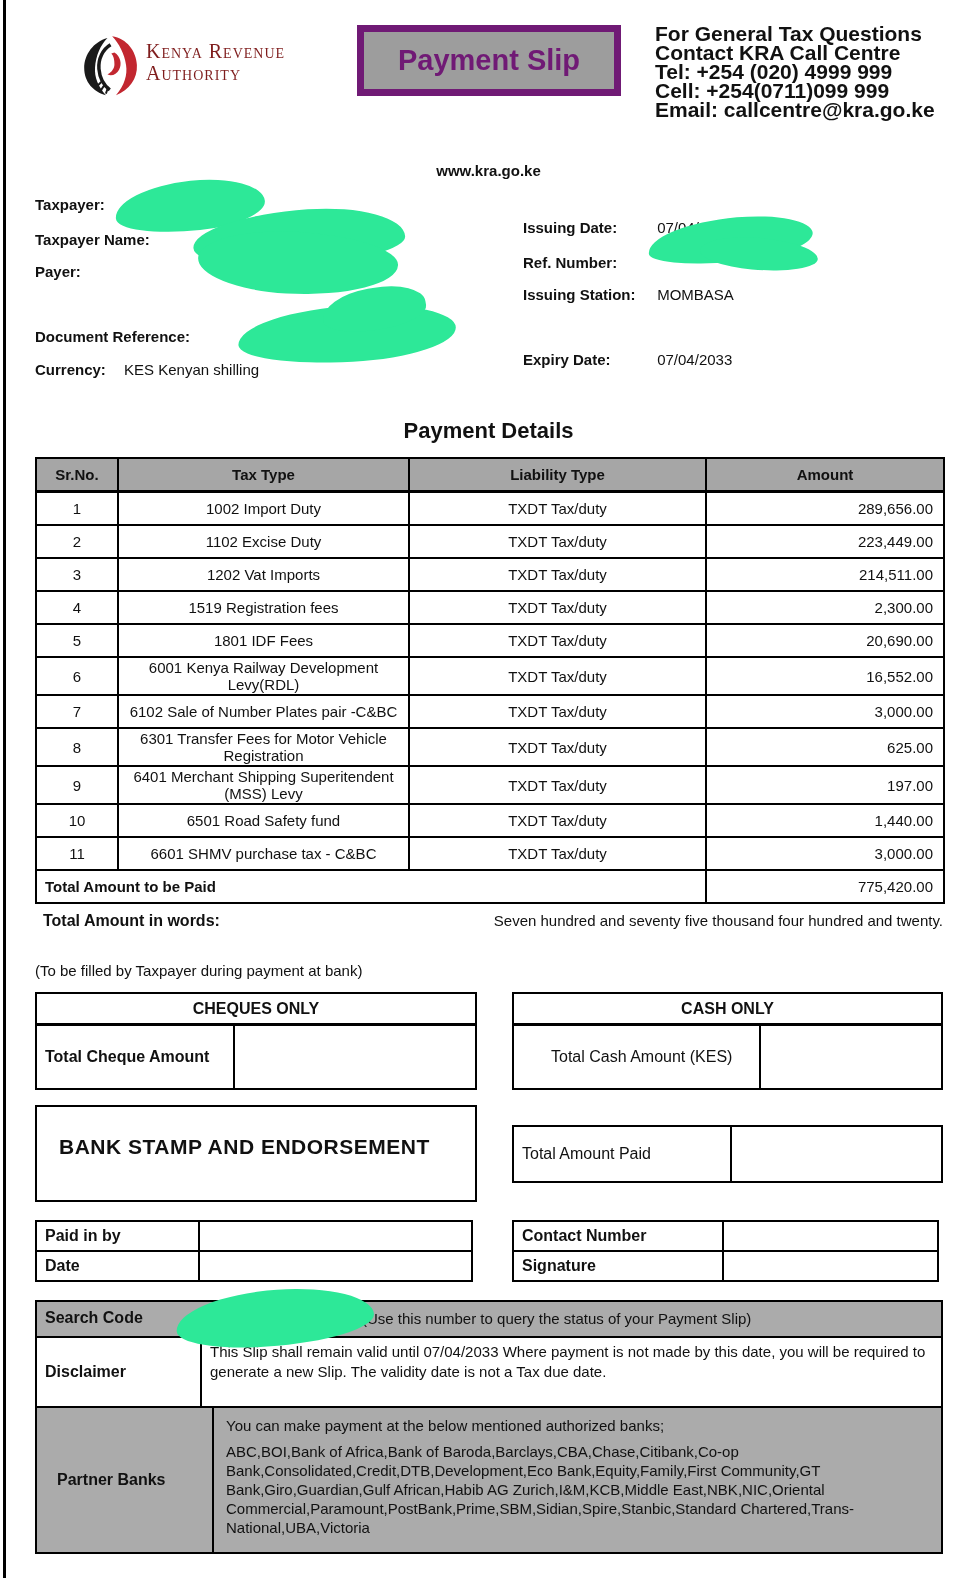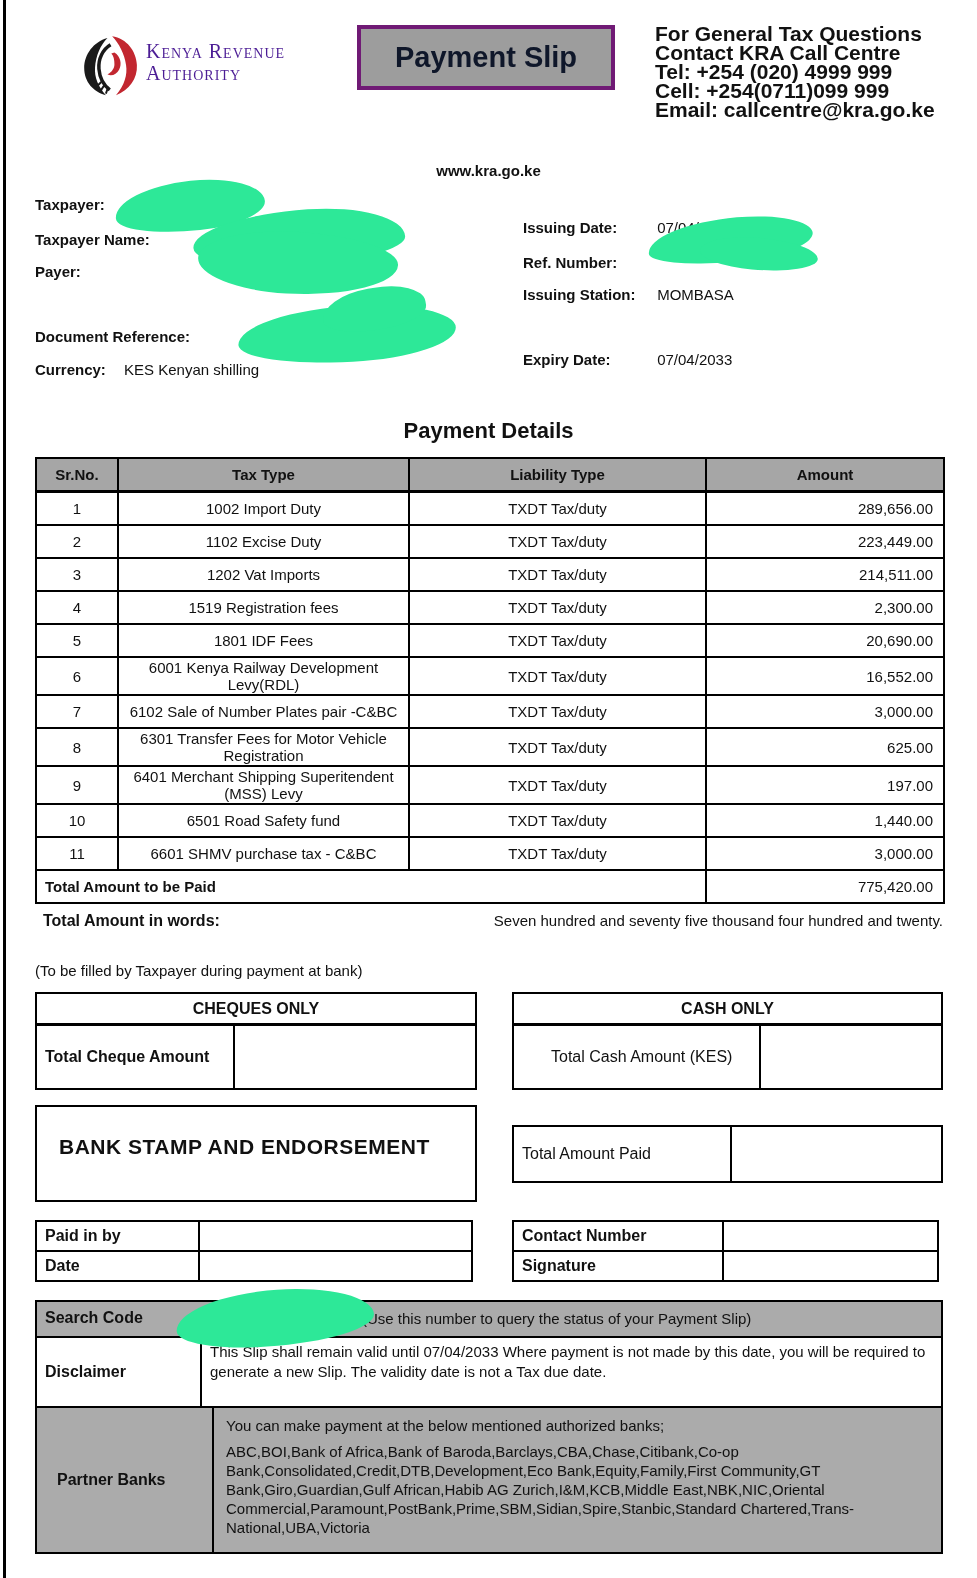--- a/index.html
+++ b/index.html
@@ -10,28 +10,28 @@
     --ink:#111;
   }
   html,body{margin:0;padding:0;background:#fff;}
   .page{
     position:relative;width:977px;height:1578px;background:#fff;overflow:hidden;
     font-family:"Liberation Sans",sans-serif;color:var(--ink);
   }
   .scan-line{position:absolute;left:3px;top:0;width:3px;height:1578px;background:#000;}
   
   .logo-icon{position:absolute;left:78px;top:28px;width:62px;height:74px;}
-  .logo-text{position:absolute;left:146px;top:40px;font-family:"Liberation Serif",serif;color:#4c1d95;}
+  .logo-text{position:absolute;left:146px;top:40px;font-family:"Liberation Serif",serif;color:#7f1d1d;}
   .logo-text .l1{font-size:20px;font-variant:small-caps;letter-spacing:1px;line-height:22px;}
   .logo-text .l2{font-size:20px;font-variant:small-caps;letter-spacing:1px;line-height:22px;}
   .title-box{
     position:absolute;left:357px;top:25px;width:250px;height:57px;
-    background:var(--gray-title);border:4px solid #701a75;
+    background:var(--gray-title);border:7px solid #701a75;
     display:flex;align-items:center;justify-content:center;
-    font-size:29px;font-weight:bold;color:#0f172a;
+    font-size:29px;font-weight:bold;color:#701a75;
   }
   .contact{position:absolute;left:655px;top:24px;font-size:21px;font-weight:bold;line-height:19px;}
   .website{position:absolute;left:0;top:162px;width:100%;text-align:center;font-size:15px;font-weight:bold;}
   
   .info-row{position:absolute;font-size:15px;white-space:nowrap;}
   .info-row .lbl{font-weight:bold;margin-right:14px;margin-top:23px;}
   .col-left .info-row{left:35px;}
   .col-right .info-row{left:523px;}
   .col-right .lbl{display:inline-block;width:130px;margin-right:0;}
   

